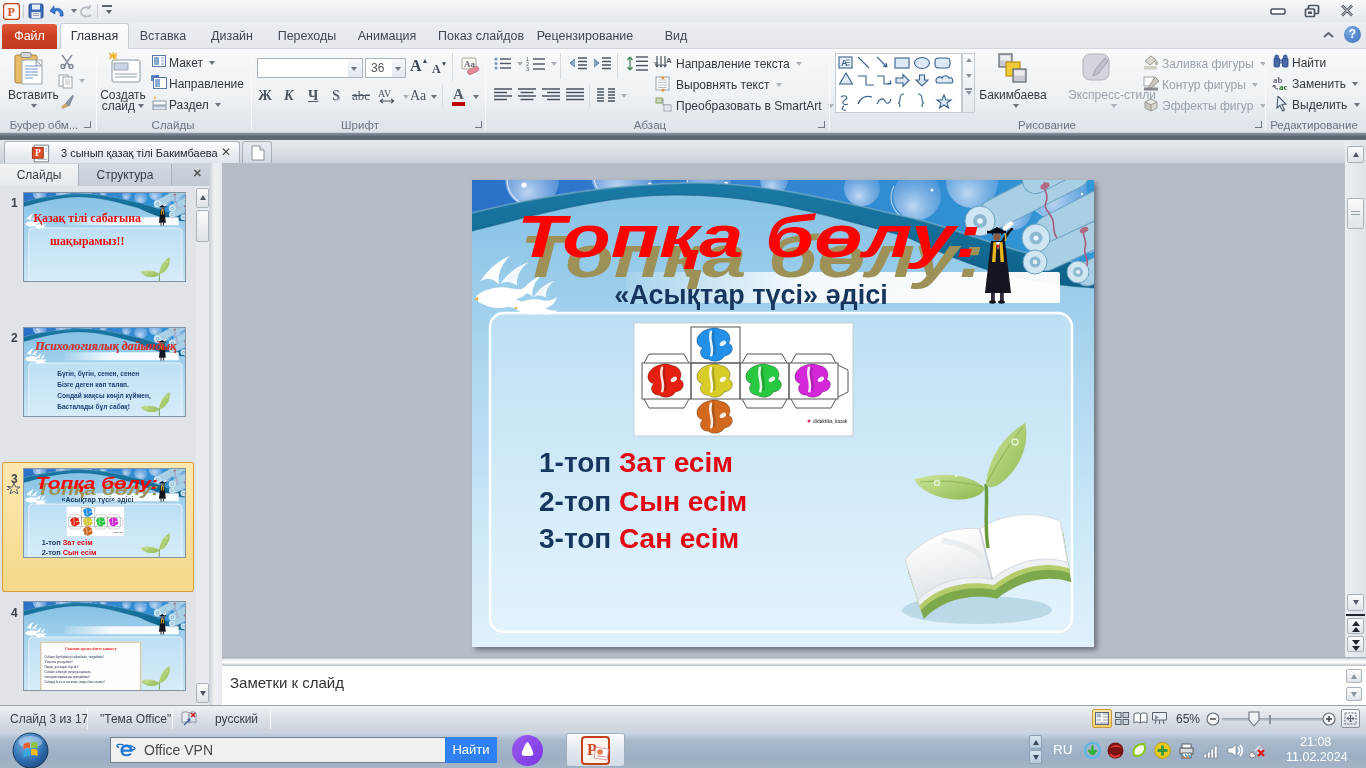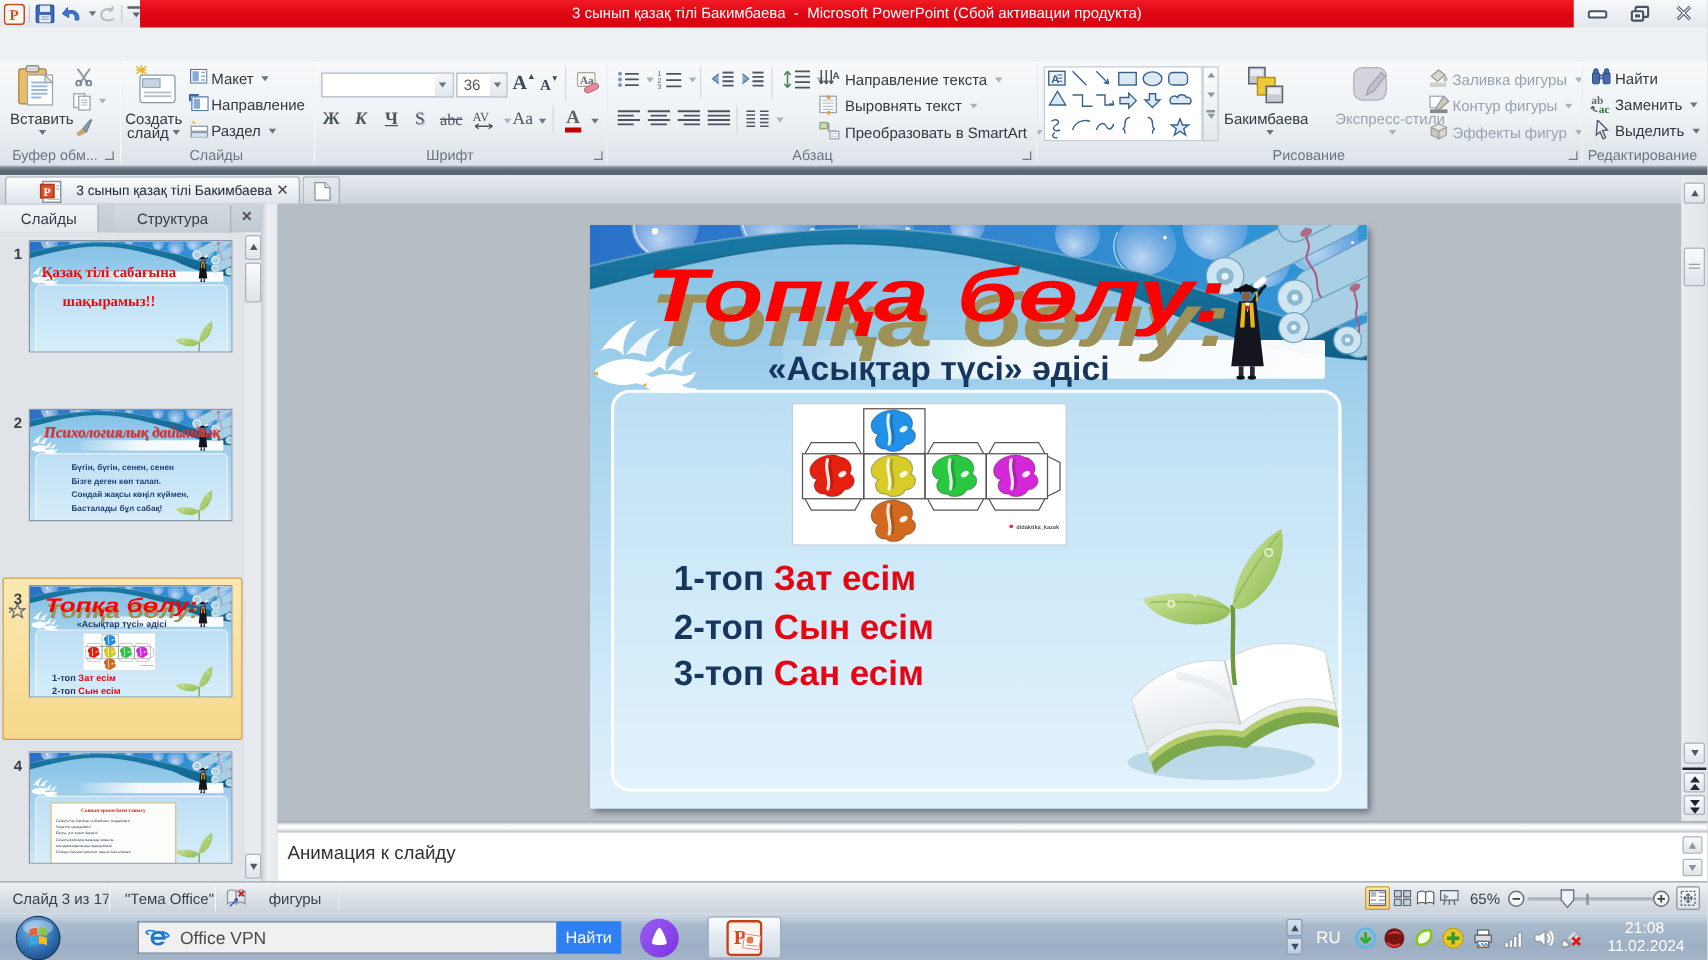--- a/index.html
+++ b/index.html
@@ -21,21 +21,21 @@
 .dar.gray{border-top-color:#aab2bb}
 #darksep{position:absolute;left:0;top:133px;width:1366px;height:7px;background:linear-gradient(#8a94a1,#5a6470 55%,#626c79)}
 #doctabs{position:absolute;left:0;top:140px;width:1366px;height:23px;background:linear-gradient(#e6eaee,#cdd3da)}
 #dtab1{position:absolute;left:4px;top:1px;width:236px;height:22px;background:linear-gradient(#fcfdfe,#e8edf2 60%,#dfe5eb);border:1px solid #a8b1bb;border-bottom:none;border-radius:3px 3px 0 0;font-size:12px;color:#23282e;line-height:21px}
 #dtab2{position:absolute;left:242px;top:1px;width:30px;height:22px;background:linear-gradient(#e6eaef,#d4dae1);border:1px solid #a8b1bb;border-bottom:none;border-radius:3px 3px 0 0}
 #main{position:absolute;left:0;top:163px;width:1366px;height:542px;background:#b7bdc5}
 #leftpanel{position:absolute;left:0;top:0;width:209px;height:542px;background:#e0e4e9}
 #lptabs{position:absolute;left:0;top:0;width:209px;height:23px;background:linear-gradient(#cdd4db,#c2cad2)}
 .lptab{position:absolute;top:1px;height:22px;font-size:12px;color:#363c44;text-align:center;line-height:22px;border-right:1px solid #aab3bc}
 #lptab1{left:0;width:79px;background:linear-gradient(#f2f5f7,#e4e9ee)}
-#lptab2{left:92px;width:93px;background:linear-gradient(#d4dae1,#c6cdd5)}
+#lptab2{left:79px;width:93px;background:linear-gradient(#d4dae1,#c6cdd5)}
 .thumb{position:absolute;left:23px;width:163px;height:90px;border:1px solid #8494a4;background:#fff;overflow:hidden}
 .tnum{position:absolute;left:11px;font-size:12px;font-weight:bold;color:#3c4249}
 #thumbs{position:absolute;left:0;top:23px;width:196px;height:519px}
 #lpscroll{position:absolute;left:196px;top:23px;width:13px;height:519px;background:#e7ebef}
 .sbtn{position:absolute;left:0;width:13px;background:linear-gradient(#fafbfc,#dfe4e9);border:1px solid #aab3bc;border-radius:2px}
 .arr-u{width:0;height:0;border-left:3.5px solid transparent;border-right:3.5px solid transparent;border-bottom:5px solid #4f5862;margin:6px auto 0}
 .arr-d{width:0;height:0;border-left:3.5px solid transparent;border-right:3.5px solid transparent;border-top:5px solid #4f5862;margin:7px auto 0}
 #splitter{position:absolute;left:209px;top:0;width:13px;height:542px;background:linear-gradient(90deg,#c8ced5,#eef1f4 40%,#e6eaee)}
 #editor{position:absolute;left:222px;top:0;width:1123px;height:494px;background:#b7bdc5}
 #vscroll{position:absolute;left:1345px;top:-22px;width:21px;height:516px;background:linear-gradient(90deg,#e9edf0,#dfe4e9)}
@@ -260,21 +260,20 @@
  <use href="#asyk" color="#28c840" transform="translate(292,201) scale(1.15) rotate(-12)"></use>
  <use href="#asyk" color="#d428d8" transform="translate(341,201) scale(1.15) rotate(-12)"></use>
  <use href="#asyk" color="#d2691e" transform="translate(243,237) scale(1.15) rotate(-12)"></use>
  <circle cx="337" cy="241" r="1.5" fill="#e03060"></circle>
  <text x="341" y="243" font-size="4.5" fill="#555" font-weight="bold">didaktika_kazak</text>
 </g>
 </defs>
 </svg>
 
 <div id="titlebar">
-  <div id="titlered">3 сынып қазақ тілі Бакимбаева &nbsp;-&nbsp; Microsoft PowerPoint (Сбой активации продукта)</div>
   <svg class="abs" style="left:3px;top:3px" width="17" height="17" viewBox="0 0 17 17">
  <rect x="0.5" y="0.5" width="16" height="16" rx="3" fill="#fdf6f2" stroke="#c44a20" stroke-width="1.4"></rect>
  <text x="4.5" y="13" font-size="12" font-weight="bold" fill="#d05028" font-family="Liberation Serif">P</text>
 </svg>
 <div class="abs" style="left:23px;top:4px;width:1px;height:14px;background:#c8ccd2"></div>
 <svg class="abs" style="left:28px;top:3px" width="16" height="16" viewBox="0 0 16 16">
  <rect x="1" y="1" width="14" height="14" rx="1.5" fill="#3a6ab8" stroke="#28508c"></rect>
  <rect x="4" y="1.5" width="8" height="5" fill="#e8eef4"></rect>
  <rect x="3.5" y="9" width="9" height="6" fill="#e8eef4"></rect>
  <g stroke="#98a8c0" stroke-width="1">
@@ -298,20 +297,35 @@
       </svg>
   <svg class="abs" style="left:1304px;top:4px" width="16" height="14" viewBox="0 0 16 14">
         <rect x="4.5" y="1.5" width="10" height="8" rx="1" fill="none" stroke="#4a5360" stroke-width="1.7"></rect>
         <rect x="1.5" y="5" width="9" height="7.5" rx="1" fill="#f4f6f8" stroke="#4a5360" stroke-width="1.7"></rect>
         <rect x="4" y="7.5" width="4" height="2.5" fill="#4a5360"></rect>
       </svg>
   <svg class="abs" style="left:1340px;top:4px" width="14" height="13" viewBox="0 0 14 13">
         <path d="M2,1.5 L12,11.5 M12,1.5 L2,11.5" stroke="#4a5360" stroke-width="2.6"></path>
         <path d="M2,1.5 L12,11.5 M12,1.5 L2,11.5" stroke="#fff" stroke-width="0.9"></path>
       </svg>
+</div>
+<div id="tabrow">
+  <div id="ftab">Файл</div>
+  <div id="seltab">Главная</div>
+  <div class="rtab" style="left:128px;width:70px">Вставка</div>
+  <div class="rtab" style="left:206px;width:52px">Дизайн</div>
+  <div class="rtab" style="left:273px;width:68px">Переходы</div>
+  <div class="rtab" style="left:352px;width:70px">Анимация</div>
+  <div class="rtab" style="left:430px;width:102px">Показ слайдов</div>
+  <div class="rtab" style="left:529px;width:112px">Рецензирование</div>
+  <div class="rtab" style="left:658px;width:36px">Вид</div>
+  <svg class="abs" style="left:1322px;top:9px" width="13" height="8" viewBox="0 0 13 8">
+        <path d="M2,6 L6.5,2 L11,6" fill="none" stroke="#5a6470" stroke-width="1.8"></path>
+      </svg>
+  <div style="position:absolute;left:1344px;top:4px;width:17px;height:17px;border-radius:50%;background:radial-gradient(circle at 35% 30%,#7aabe0,#3a6fc0);color:#fff;font-size:12px;font-weight:bold;text-align:center;line-height:17px">?</div>
 </div>
 <div id="ribbon">
 <svg class="abs" style="left:14px;top:3px" width="32" height="34" viewBox="0 0 32 34">
  <rect x="1" y="3" width="22" height="28" rx="2" fill="#e8bd6a" stroke="#a8813c"></rect>
  <rect x="7" y="0.5" width="10" height="5" rx="1.5" fill="#d8d8d8" stroke="#888"></rect>
  <rect x="8" y="8" width="20" height="24" fill="#fff" stroke="#9aa4ae"></rect>
  <path d="M22,8 L28,14 L22,14 Z" fill="#dde4ea" stroke="#9aa4ae"></path>
  <g stroke="#9fb8d8" stroke-width="1.5">
           <path d="M11,14 H24"></path>
           <path d="M11,17 H24"></path>
@@ -756,41 +770,41 @@
  <div style="width:0;height:0;border-left:4px solid transparent;border-right:4px solid transparent;border-bottom:5px solid #20262e;margin:2px auto 0"></div>
  <div style="width:0;height:0;border-left:4px solid transparent;border-right:4px solid transparent;border-bottom:5px solid #20262e;margin:1px auto 0"></div>
 </div>
 <div class="sbtn" style="left:2px;top:495px;width:17px;height:16px">
  <div style="width:0;height:0;border-left:4px solid transparent;border-right:4px solid transparent;border-top:5px solid #20262e;margin:3px auto 0"></div>
  <div style="width:0;height:0;border-left:4px solid transparent;border-right:4px solid transparent;border-top:5px solid #20262e;margin:1px auto 0"></div>
 </div>
 </div>
   <div id="notesep"></div>
   <div id="notes">
-        <span style="position:absolute;left:8px;top:8px">Анимация к слайду</span>
+        <span style="position:absolute;left:8px;top:8px">Заметки к слайд</span>
 <div class="sbtn" style="left:1124px;top:3px;width:16px;height:14px">
           <div class="arr-u" style="margin-top:4px;border-bottom-color:#8a949e"></div>
         </div>
 <div class="sbtn" style="left:1124px;top:21px;width:16px;height:14px">
           <div class="arr-d" style="margin-top:4px;border-top-color:#8a949e"></div>
         </div>
 </div>
 </div>
 <div id="statusbar">
   <span style="position:absolute;left:10px;top:6px">Слайд 3 из 17</span>
   <div class="ssep" style="left:87px"></div>
   <span style="position:absolute;left:100px;top:6px">"Тема Office"</span>
   <div class="ssep" style="left:172px"></div>
   <svg class="abs" style="left:180px;top:4px" width="20" height="18" viewBox="0 0 20 18">
 <path d="M2,3 C4,1.5 7,1.5 9,3 L9,13 C7,11.5 4,11.5 2,13 Z" fill="#e8ecf0" stroke="#8a94a0"></path>
 <path d="M16,3 C14,1.5 11,1.5 9,3 L9,13 C11,11.5 14,11.5 16,13 Z" fill="#d8e4f0" stroke="#8a94a0"></path>
 <path d="M4,15 L10,9 M10,9 l-2.5,0.5 M10,9 l-0.5,2.5" stroke="#3858a0" stroke-width="1.2" fill="none"></path>
 <path d="M11,3 l4,4 m0,-4 l-4,4" stroke="#d02020" stroke-width="1.6"></path>
 </svg>
-<span style="position:absolute;left:215px;top:6px">фигуры</span>
+<span style="position:absolute;left:215px;top:6px">русский</span>
   <div class="ssep" style="left:270px"></div>
   <div class="abs" style="left:1092px;top:3px;width:20px;height:19px;background:linear-gradient(#fde8a8,#f8cf70);border:1px solid #c89d38;border-radius:2px"></div>
 <svg class="abs" style="left:1095px;top:6px" width="14" height="13" viewBox="0 0 14 13">
  <rect x="0.5" y="0.5" width="13" height="12" fill="#fff" stroke="#5a6470"></rect>
  <rect x="1.5" y="1.5" width="4.5" height="4" fill="#aab8c8"></rect>
  <g stroke="#8a94a0" stroke-width="1">
           <path d="M1.5,8 H6 M8,2 H13 M8,5 H13 M8,8 H13 M1.5,11 H13"></path>
         </g>
 </svg>
 <svg class="abs" style="left:1115px;top:6px" width="14" height="13" viewBox="0 0 14 13">

